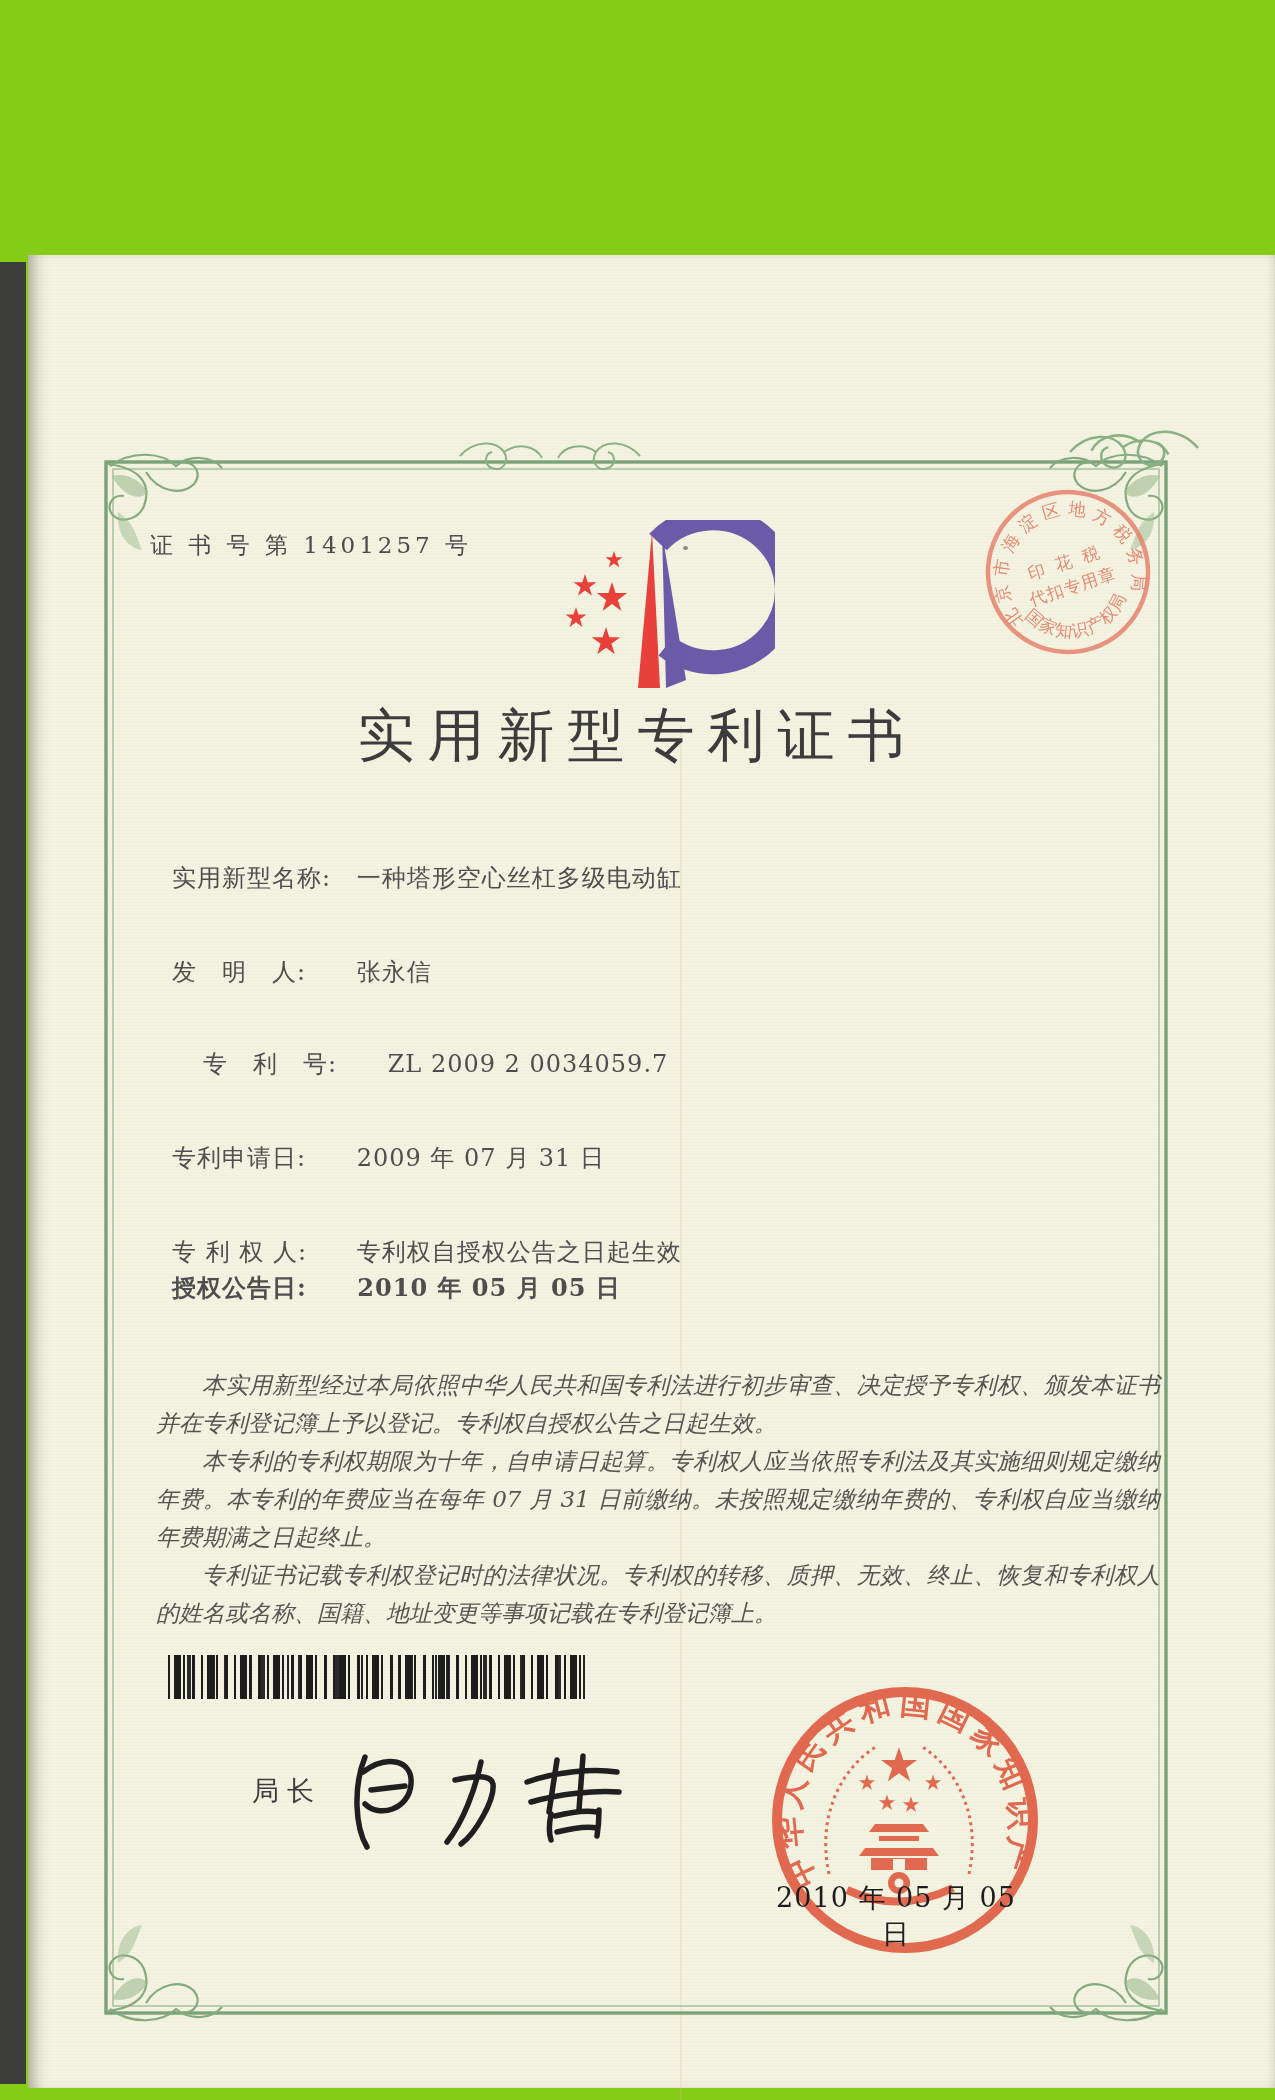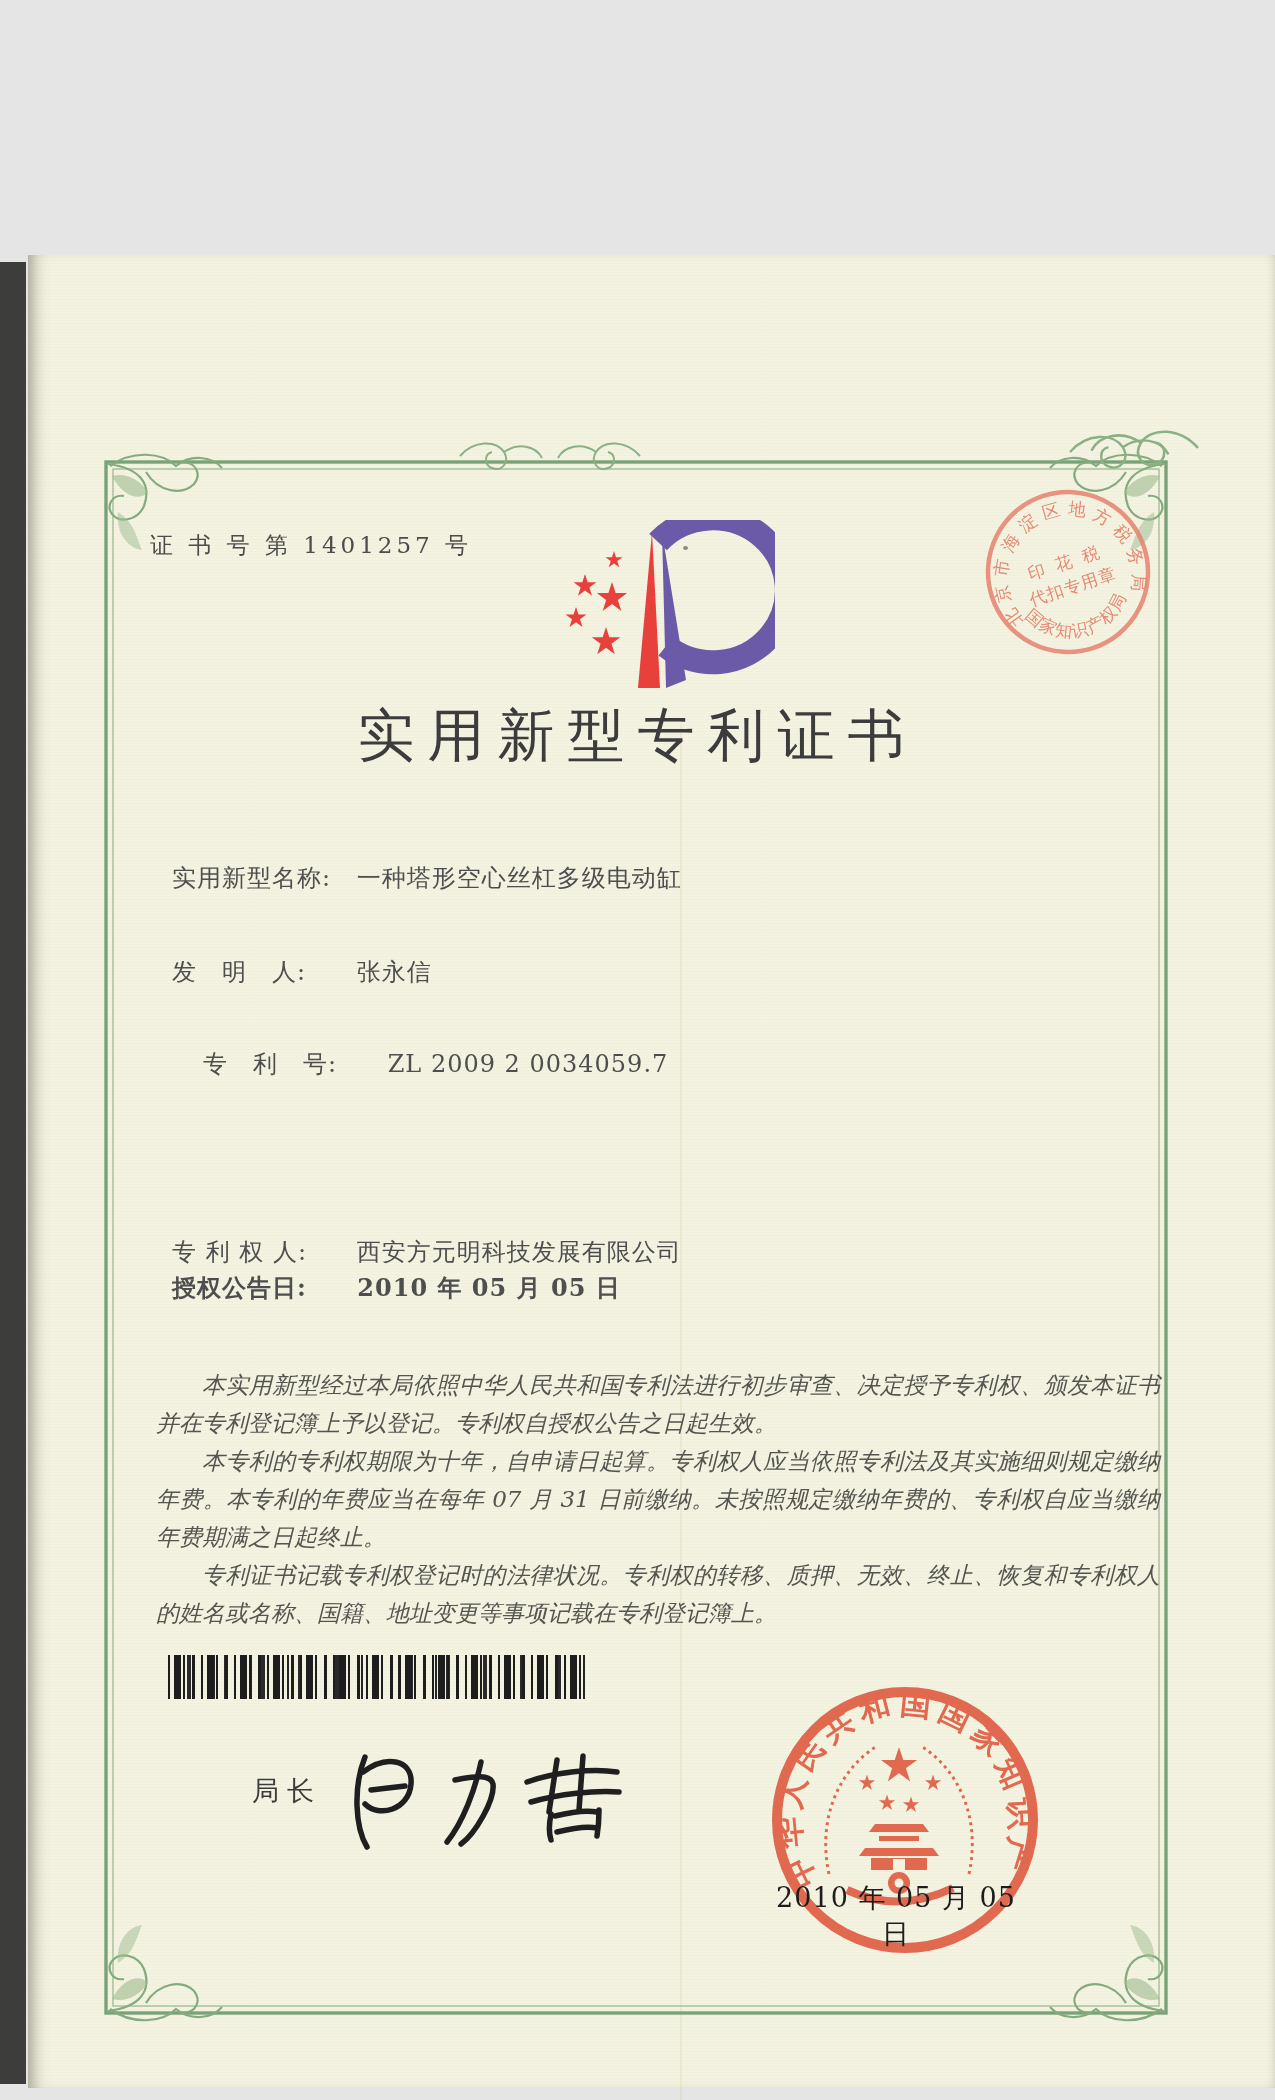--- a/index.html
+++ b/index.html
@@ -1,16 +1,16 @@
 <!DOCTYPE html>
 <html><head>
 <meta charset="utf-8">
 <style>
   html,body{margin:0;padding:0;background:#ffffff;}
-  .stage{position:relative;width:1275px;height:2100px;background:#e5e5e5;overflow:hidden;
+  .stage{position:relative;width:1275px;height:2100px;background:#84cc16;overflow:hidden;
          font-family:"DejaVu Serif","Liberation Serif",serif;}
   .spine{position:absolute;left:0;top:262px;width:26px;height:1822px;background:#3d3d3b;}
   .paper{position:absolute;left:28px;top:255px;width:1247px;height:1833px;
          background:
            repeating-linear-gradient(0deg, rgba(205,205,170,0.10) 0 1px, rgba(0,0,0,0) 1px 3px),
            #f4f3e2;
          box-shadow:inset 14px 0 16px -10px rgba(70,70,55,0.5), inset -8px 0 10px -8px rgba(120,120,100,0.35);}
   .speck{position:absolute;left:655px;top:291px;width:5px;height:4px;background:#8a8a84;border-radius:50%;}
   .fold{position:absolute;left:652px;top:470px;width:2px;height:1530px;background:rgba(214,202,150,0.22);}
 
@@ -104,23 +104,27 @@
     <span class="val">一种塔形空心丝杠多级电动缸</span>
   </div>
   <div class="field f1">
     <span class="lbl">发　明　人:</span>
     <span class="val">张永信</span>
   </div>
   <div class="field f2">
     <span class="lbl">专　利　号:</span>
     <span class="val">ZL 2009 2 0034059.7</span>
   </div>
+  <div class="field f3">
+    <span class="lbl">专利申请日:</span>
+    <span class="val">2009 年 07 月 31 日</span>
+  </div>
   <div class="field f4">
     <span class="lbl">专 利 权 人:</span>
-    <span class="val">西安方元明科技发展有限公司</span>
+    <span class="val">专利权自授权公告之日起生效</span>
   </div>
   <div class="field f5">
     <span class="lbl">授权公告日:</span>
     <span class="val">2010 年 05 月 05 日</span>
   </div>
 
   <div class="body-text">
     <p>本实用新型经过本局依照中华人民共和国专利法进行初步审查、决定授予专利权、颁发本证书并在专利登记簿上予以登记。专利权自授权公告之日起生效。</p>
     <p>本专利的专利权期限为十年，自申请日起算。专利权人应当依照专利法及其实施细则规定缴纳年费。本专利的年费应当在每年 07 月 31 日前缴纳。未按照规定缴纳年费的、专利权自应当缴纳年费期满之日起终止。</p>
     <p>专利证书记载专利权登记时的法律状况。专利权的转移、质押、无效、终止、恢复和专利权人的姓名或名称、国籍、地址变更等事项记载在专利登记簿上。</p>

